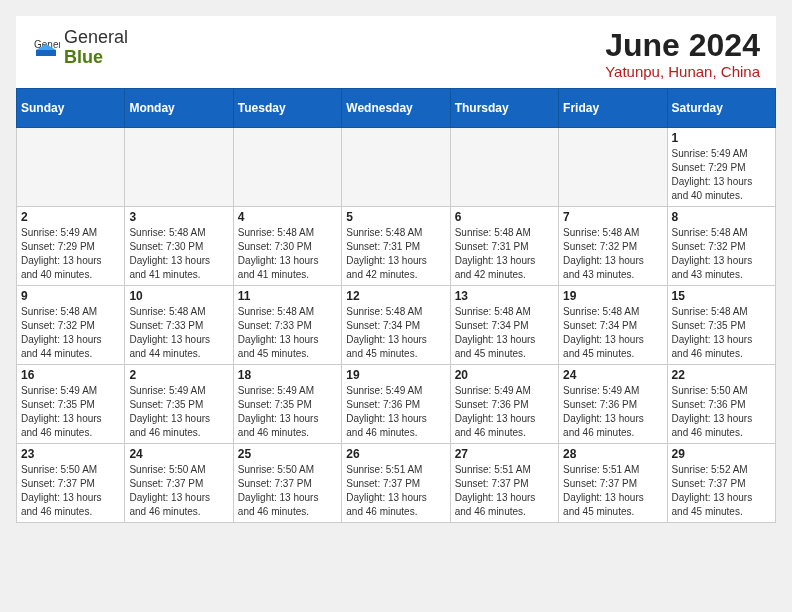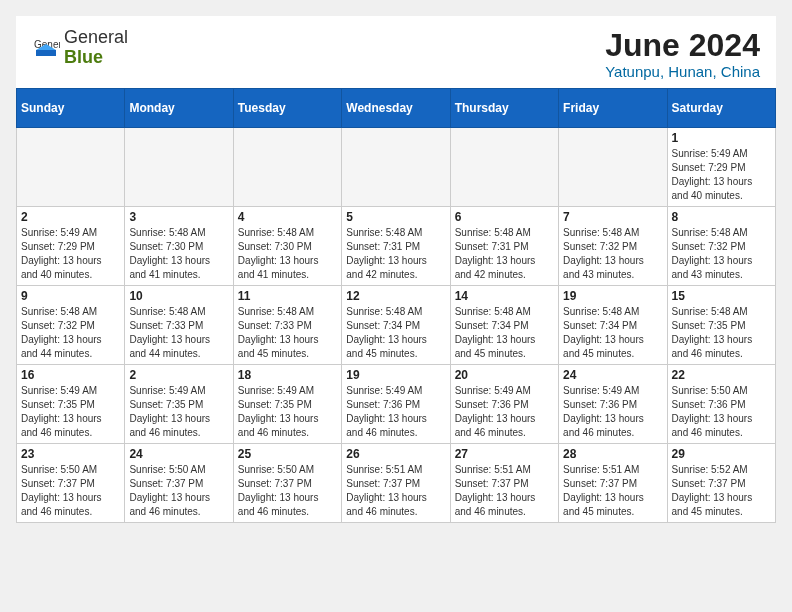--- a/index.html
+++ b/index.html
@@ -41,21 +41,21 @@
       text-align: center;
     }
     .month-title {
       font-size: 32px;
       font-weight: bold;
       color: #222;
       line-height: 1.1;
     }
     .location {
       font-size: 15px;
-      color: #0369a1;
+      color: #b91c1c;
     }
     .calendar {
       width: 100%;
       border-collapse: collapse;
       margin: 0;
     }
     .calendar th {
       background: #1565c0;
       color: #fff;
       font-size: 12px;
@@ -180,21 +180,21 @@
           </td>
           <td>
             <div class="day-number">11</div>
             <div class="day-info">Sunrise: 5:48 AM<br>Sunset: 7:33 PM<br>Daylight: 13 hours<br>and 45 minutes.</div>
           </td>
           <td>
             <div class="day-number">12</div>
             <div class="day-info">Sunrise: 5:48 AM<br>Sunset: 7:34 PM<br>Daylight: 13 hours<br>and 45 minutes.</div>
           </td>
           <td>
-            <div class="day-number">14</div>
+            <div class="day-number">13</div>
             <div class="day-info">Sunrise: 5:48 AM<br>Sunset: 7:34 PM<br>Daylight: 13 hours<br>and 45 minutes.</div>
           </td>
           <td>
             <div class="day-number">19</div>
             <div class="day-info">Sunrise: 5:48 AM<br>Sunset: 7:34 PM<br>Daylight: 13 hours<br>and 45 minutes.</div>
           </td>
           <td>
             <div class="day-number">15</div>
             <div class="day-info">Sunrise: 5:48 AM<br>Sunset: 7:35 PM<br>Daylight: 13 hours<br>and 46 minutes.</div>
           </td>

